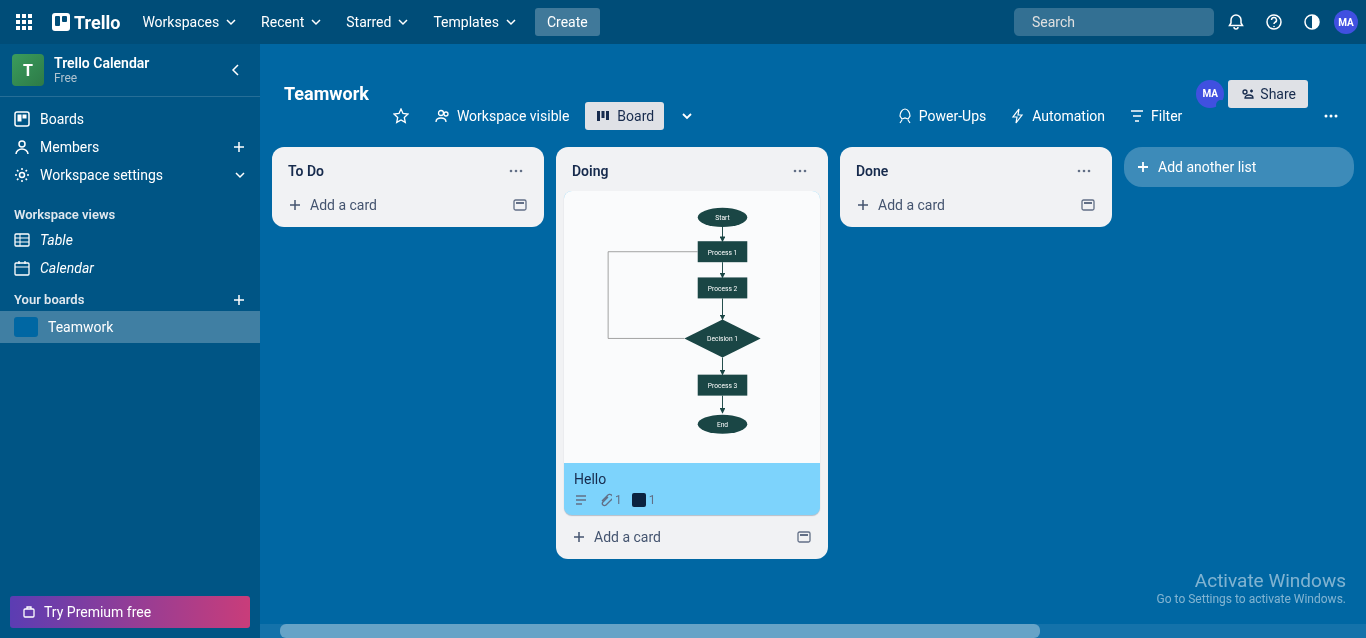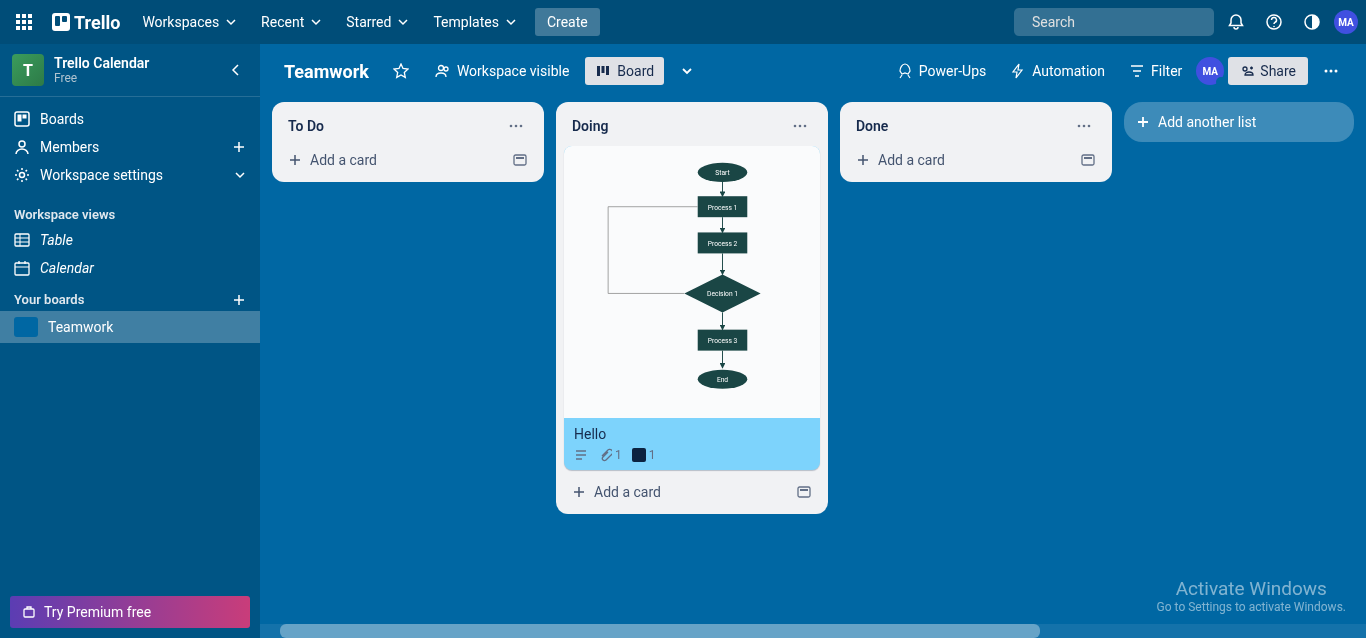--- a/index.html
+++ b/index.html
@@ -39,21 +39,21 @@
 .sidebar-heading .trail { margin-left: auto; cursor: pointer; }
 .sidebar-item.italic { font-style: italic; }
 .board-tile { width: 24px; height: 20px; background: #0067a3; border-radius: 3px; }
 
 .premium-btn { margin: auto 10px 10px 10px; background: linear-gradient(90deg, #5b3db3, #c93d7a); padding: 8px 12px; border-radius: 3px; display: flex; align-items: center; gap: 8px; cursor: pointer; font-size: 14px; }
 
 
 .content { flex: 1; background: #0067a3; display: flex; flex-direction: column; overflow: hidden; }
 .board-header { display: flex; align-items: center; padding: 12px 16px; gap: 6px; }
 .board-title { font-size: 18px; font-weight: bold; color: white; padding: 0 8px; }
-.bh-btn { color: white; padding: 6px 10px; display: flex; align-items: center; gap: 6px; cursor: pointer; border-radius: 3px; font-size: 14px; }
+.bh-btn { color: white; padding: 6px 10px; display: flex; align-items: center; gap: 6px; cursor: pointer; border-radius: 3px; font-size: 14px; margin-top: 45px; }
 .bh-btn.active { background: #dfe1e6; color: #172b4d; }
 .bh-right { margin-left: auto; display: flex; align-items: center; gap: 4px; }
 .share-btn { background: #dfe1e6; color: #172b4d; padding: 6px 12px; border-radius: 3px; display: flex; align-items: center; gap: 6px; cursor: pointer; font-size: 14px; }
 .avatar-sm { width: 28px; height: 28px; background: #4050e0; border-radius: 50%; display: flex; align-items: center; justify-content: center; color: white; font-size: 10px; font-weight: bold; position: relative; }
 .avatar-sm::after { content: ''; position: absolute; bottom: -2px; right: -2px; width: 10px; height: 10px; background: #0067a3; border-radius: 50%; }
 
 
 .board-canvas { flex: 1; padding: 4px 12px 12px; display: flex; gap: 12px; overflow-x: auto; align-items: flex-start; }
 .list { background: #f1f2f4; border-radius: 12px; width: 272px; flex-shrink: 0; padding: 8px; display: flex; flex-direction: column; }
 .list-header { display: flex; align-items: center; padding: 4px 8px 8px; }
@@ -69,21 +69,21 @@
 .card-badges { display: flex; align-items: center; gap: 10px; color: #626f86; font-size: 12px; }
 .badge { display: flex; align-items: center; gap: 3px; }
 .cover-swatch { width: 14px; height: 14px; background: #0c2340; border-radius: 2px; }
 
 .add-list { background: rgba(255,255,255,0.24); border-radius: 18px; width: 272px; padding: 12px; color: white; display: flex; align-items: center; gap: 8px; cursor: pointer; font-size: 14px; }
 
 
 .flowchart { width: 100%; height: 260px; }
 
 
-.watermark { position: absolute; bottom: 24px; right: 20px; color: rgba(255,255,255,0.5); text-align: center; pointer-events: none; }
+.watermark { position: absolute; bottom: 32px; right: 20px; color: rgba(255,255,255,0.5); text-align: right; pointer-events: none; }
 .watermark-title { font-size: 19px; }
 .watermark-sub { font-size: 12px; }
 
 
 .hscroll { position: absolute; bottom: 0; left: 260px; right: 0; height: 14px; background: rgba(255,255,255,0.08); }
 .hscroll-thumb { height: 100%; background: rgba(255,255,255,0.35); width: 760px; margin-left: 20px; border-radius: 6px; }
 
 svg { display: block; }
 </style>
 </head>

